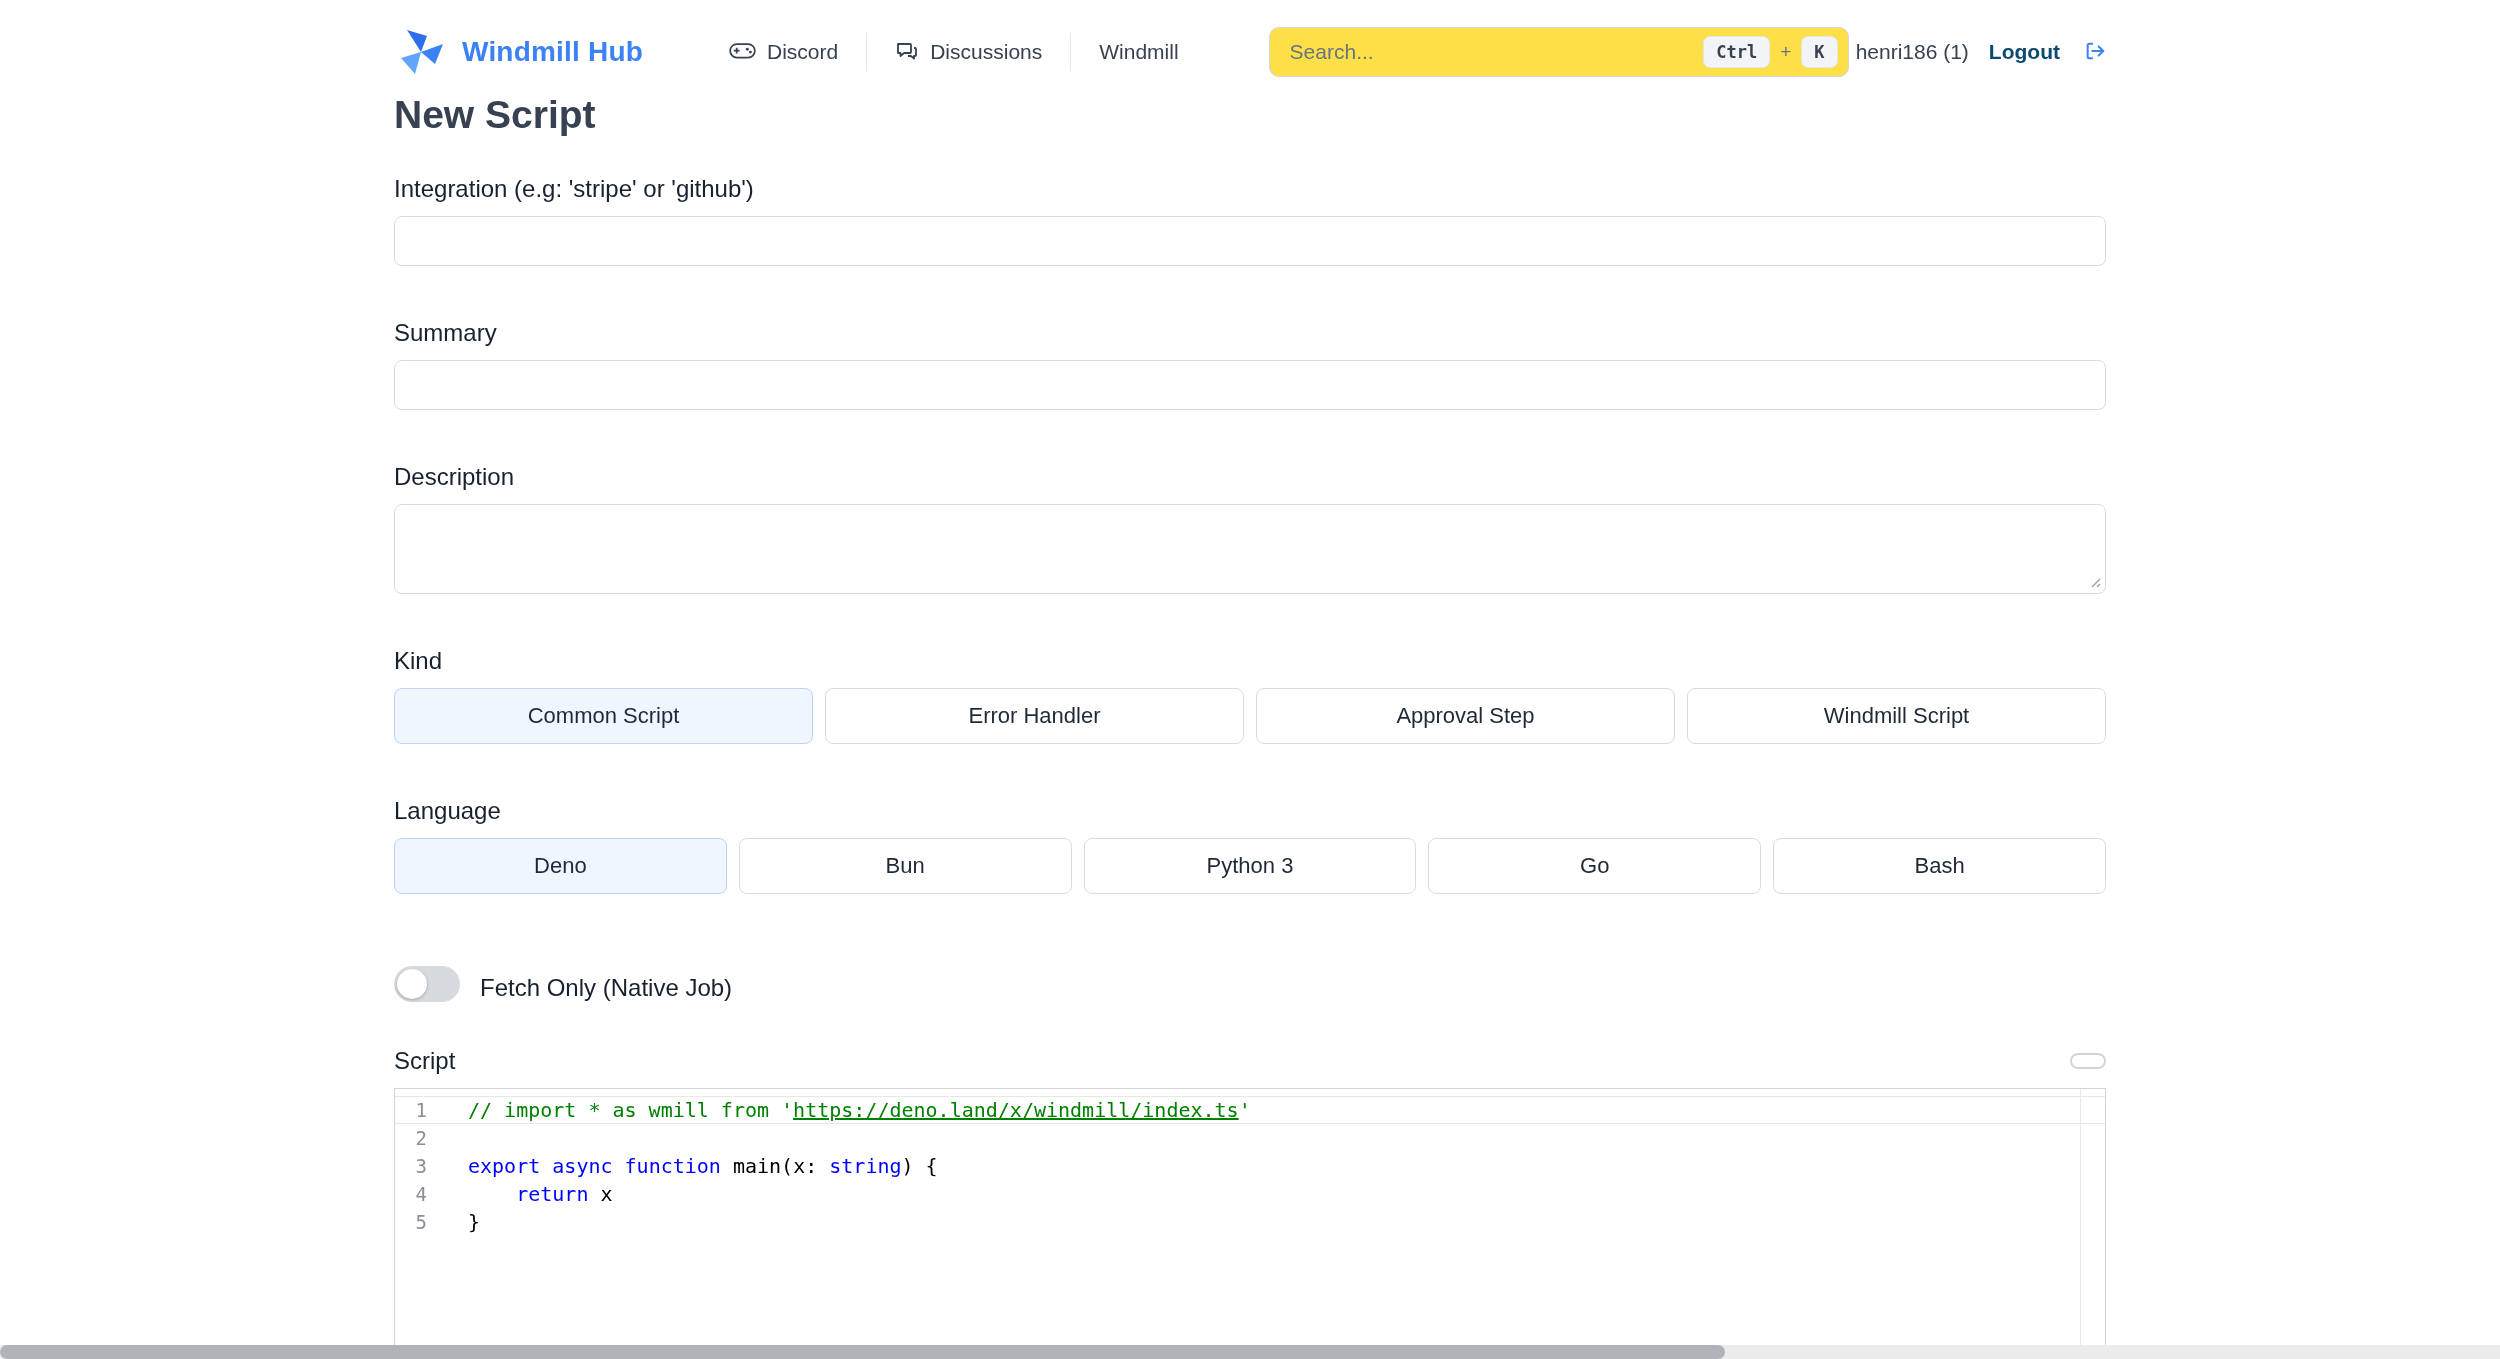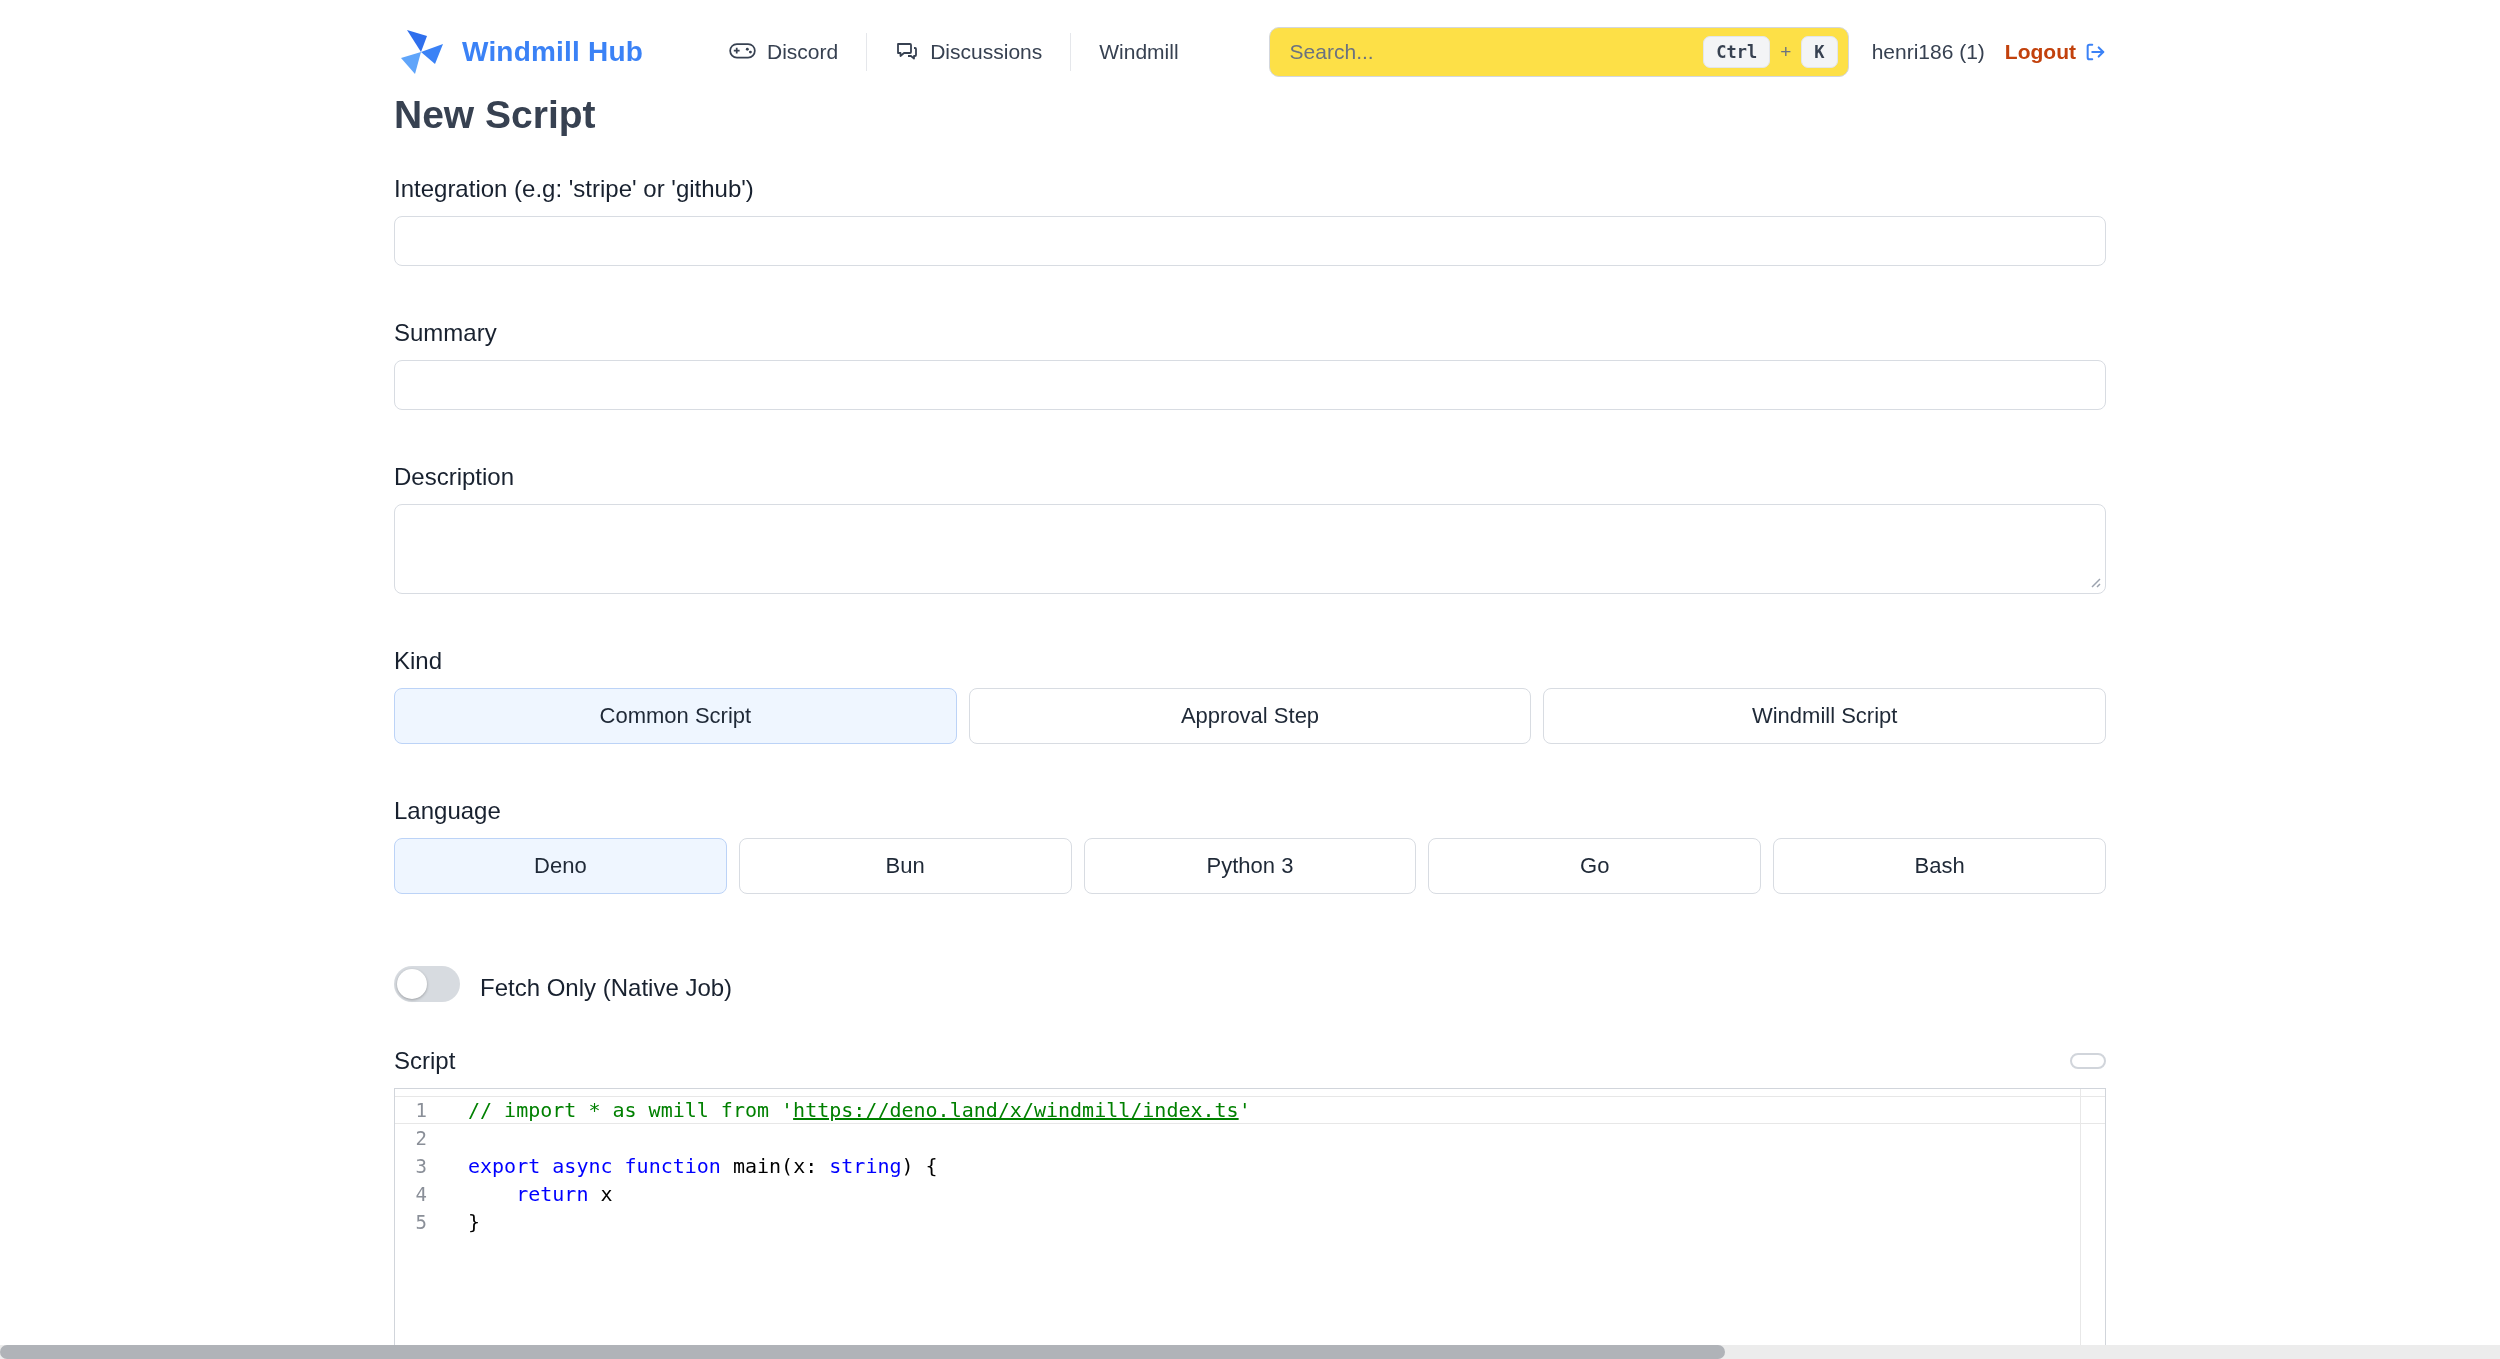--- a/index.html
+++ b/index.html
@@ -21,21 +21,21 @@
   .nav-item + .nav-item { border-left:1px solid #e5e7eb; }
   .search-box { margin-left:62px; width:580px; height:50px; border:1px solid #d3d7de; border-radius:10px;
     display:flex; align-items:center; gap:10px; padding:0 10px 0 18px; background:#fde047; }
   .search-input { flex:1; border:none; outline:none; font-size:21px; color:#111827; font-family:inherit; background:transparent; }
   .search-input::placeholder { color:#6b7280; }
   .kbd { background:#f3f4f6; border:1px solid #e2e5ea; border-radius:7px; padding:5px 12px;
     font-family:"DejaVu Sans Mono", monospace; font-size:17px; font-weight:700; color:#374151; }
   .kbd-plus { color:#6b7280; font-size:19px; }
   .right-group { margin-left:auto; display:flex; align-items:center; gap:20px; }
   .user-name { font-size:21px; color:#374151; }
-  .logout { display:flex; align-items:center; gap:8px; color:#c2410c; font-weight:700; font-size:21px; cursor:pointer; }
+  .logout { display:flex; gap:24px; color:#0c4a6e; font-weight:700; font-size:21px; cursor:pointer; }
 
   
   .page-title { margin-top:14px; font-size:39px; line-height:46px; font-weight:700; color:#374151; }
 
   .section { margin-top:52px; }
   .section.first { margin-top:36px; }
   .field-label { font-size:24px; line-height:30px; color:#18212f; }
   .text-input { width:100%; height:50px; border:1px solid #d8dce2; border-radius:8px; margin-top:12px;
     padding:0 16px; font-size:22px; outline:none; font-family:inherit; background:#fff; }
   .textarea-wrap { position:relative; margin-top:12px; }
@@ -150,20 +150,21 @@
       <svg class="resize-glyph" width="14" height="14" viewBox="0 0 14 14">
         <path d="M13 5L5 13 M13 10l-3 3" stroke="#9ca3af" stroke-width="1.5" fill="none"></path>
       </svg>
     </div>
   </div>
 
   <div class="section">
     <div class="field-label">Kind</div>
     <div class="btn-row">
       <button class="choice-btn selected">Common Script</button>
+      <button class="choice-btn">Error Handler</button>
       <button class="choice-btn">Approval Step</button>
       <button class="choice-btn">Windmill Script</button>
     </div>
   </div>
 
   <div class="section">
     <div class="field-label">Language</div>
     <div class="btn-row">
       <button class="choice-btn selected">Deno</button>
       <button class="choice-btn">Bun</button>

